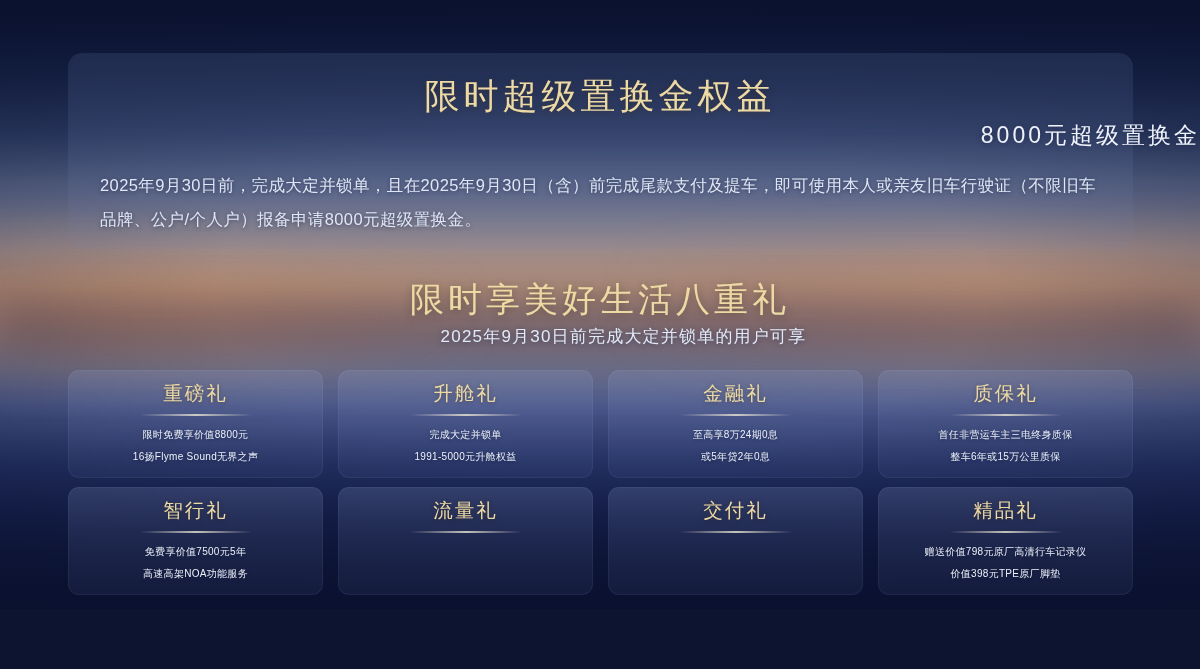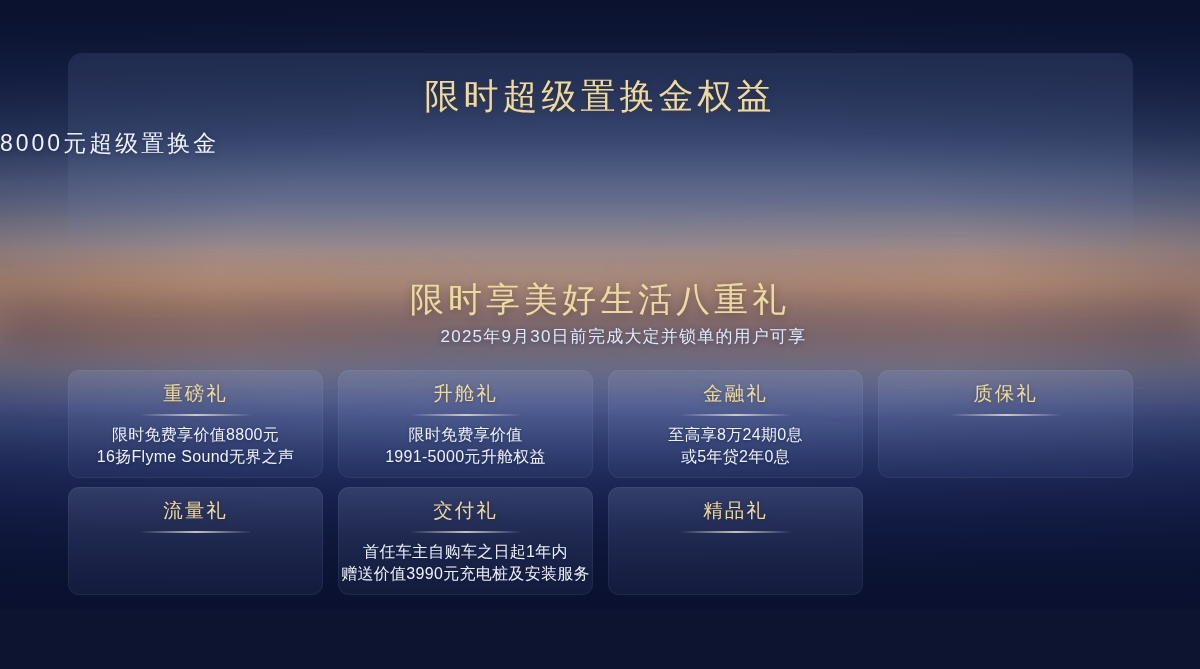--- a/index.html
+++ b/index.html
@@ -138,27 +138,26 @@
     font-size: 35px;
     letter-spacing: 4px;
     font-weight: 500;
     text-shadow: 0 1px 6px rgba(60,40,10,0.35);
   }
   #hero-title-1 { top: 73px; }
 
   .hero-sub {
     position: absolute;
     left: 0; right: 0;
-    text-align: left;
+    text-align: right;
     color: #eef2fb;
     font-size: 23px;
     letter-spacing: 3px;
     font-weight: 500;
     text-shadow: 0 1px 5px rgba(20,30,70,0.5);
-    margin-top: 8px;
   }
   #hero-sub-1 { top: 120px; }
 
   .body-copy {
     position: absolute;
     left: 100px;
     width: 1000px;
     top: 168px;
     color: #dfe6f5;
     font-size: 16.5px;
@@ -230,21 +229,21 @@
     margin-top: 7px;
     margin-bottom: 8px;
     background: linear-gradient(to right,
       rgba(235,225,200,0.0) 0%,
       rgba(238,232,214,0.80) 50%,
       rgba(235,225,200,0.0) 100%);
   }
   .card-lines {
     text-align: center;
     color: #edf1fa;
-    font-size: 16px;
+    font-size: 10px;
     line-height: 22px;
     letter-spacing: 0.3px;
     text-shadow: 0 1px 3px rgba(16,26,62,0.55);
   }
 </style>
 </head>
 <body>
 
 <div id="stage">
 
@@ -256,75 +255,86 @@
   <div class="bg-vig-top"></div>
   <div class="bg-vig-bottom"></div>
   <div class="bg-vig-sides"></div>
 
   <div class="top-panel"></div>
 
   <div id="hero-title-1" class="hero-title">限时超级置换金权益</div>
 
   <div id="hero-sub-1" class="hero-sub">8000元超级置换金</div>
 
+  <div class="body-copy">2025年9月30日前，完成大定并锁单，且在2025年9月30日（含）前完成尾款支付及提车，即可使用本人或亲友旧车行驶证（不限旧车品牌、公户/个人户）报备申请8000元超级置换金。</div>
 
   <div class="hero-title-2">限时享美好生活八重礼</div>
 
   <div class="hero-sub-2">2025年9月30日前完成大定并锁单的用户可享</div>
 
   <div class="card-grid">
 
     <div class="gift-card">
       <div class="card-title">重磅礼</div>
       <div class="card-rule"></div>
       <div class="card-lines">
         <div>限时免费享价值8800元</div>
         <div>16扬Flyme Sound无界之声</div>
       </div>
     </div>
 
     <div class="gift-card">
       <div class="card-title">升舱礼</div>
       <div class="card-rule"></div>
       <div class="card-lines">
-        <div>限时免费享价值</div>
+        <div>完成大定并锁单</div>
         <div>1991-5000元升舱权益</div>
       </div>
     </div>
 
     <div class="gift-card">
       <div class="card-title">金融礼</div>
       <div class="card-rule"></div>
       <div class="card-lines">
         <div>至高享8万24期0息</div>
         <div>或5年贷2年0息</div>
       </div>
     </div>
 
     <div class="gift-card">
       <div class="card-title">质保礼</div>
       <div class="card-rule"></div>
       <div class="card-lines">
-      </div>
-    </div>
-
+        <div>首任非营运车主三电终身质保</div>
+        <div>整车6年或15万公里质保</div>
+      </div>
+    </div>
+
+    <div class="gift-card">
+      <div class="card-title">智行礼</div>
+      <div class="card-rule"></div>
+      <div class="card-lines">
+        <div>免费享价值7500元5年</div>
+        <div>高速高架NOA功能服务</div>
+      </div>
+    </div>
 
     <div class="gift-card">
       <div class="card-title">流量礼</div>
       <div class="card-rule"></div>
     </div>
 
     <div class="gift-card">
       <div class="card-title">交付礼</div>
       <div class="card-rule"></div>
-      <div class="card-lines">
-        <div>首任车主自购车之日起1年内</div>
-        <div>赠送价值3990元充电桩及安装服务</div>
-      </div>
     </div>
 
     <div class="gift-card">
       <div class="card-title">精品礼</div>
       <div class="card-rule"></div>
+      <div class="card-lines">
+        <div>赠送价值798元原厂高清行车记录仪</div>
+        <div>价值398元TPE原厂脚垫</div>
+      </div>
     </div>
 
   </div>
 </div>
 
 </body></html>

